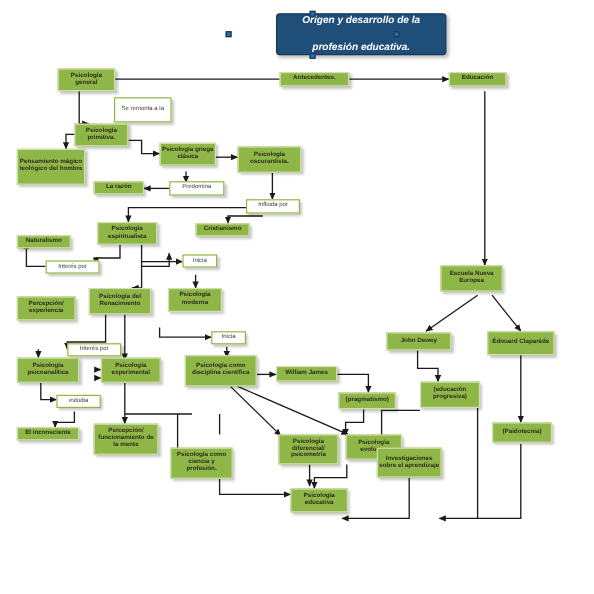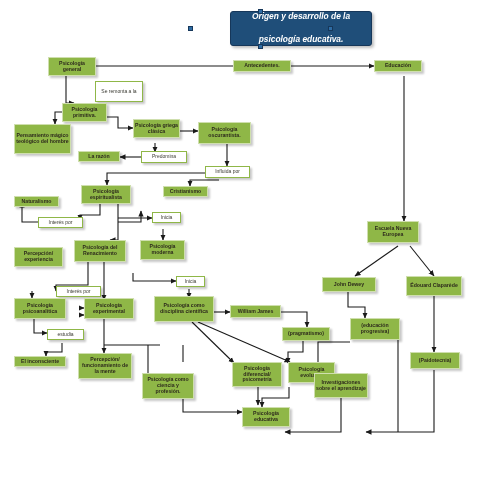--- a/index.html
+++ b/index.html
@@ -167,21 +167,21 @@
       <path d="M398,318 L398,432"></path>
       <path d="M183,345 L183,362"></path>
       <path d="M148,345 L148,388"></path>
       <path d="M104,345 L160,345"></path>
     </g>
   </svg>
 
   <div class="title-box" style="left:190px;top:11px;width:140px;height:33px;margin-left:40px;">
     <span>
       <span>Origen y desarrollo de la</span><br>
-      <span>psicología educativa.</span>
+      <span>profesión educativa.</span>
     </span>
   </div>
   <div class="handle" style="left:258px;top:9px;"></div>
   <div class="handle" style="left:188px;top:26px;"></div>
   <div class="handle" style="left:328px;top:26px;"></div>
   <div class="handle" style="left:258px;top:44px;"></div>
 
   <div class="node green" style="left:233px;top:60px;width:58px;height:12px;">
     <span>Antecedentes.</span>
     </div>

